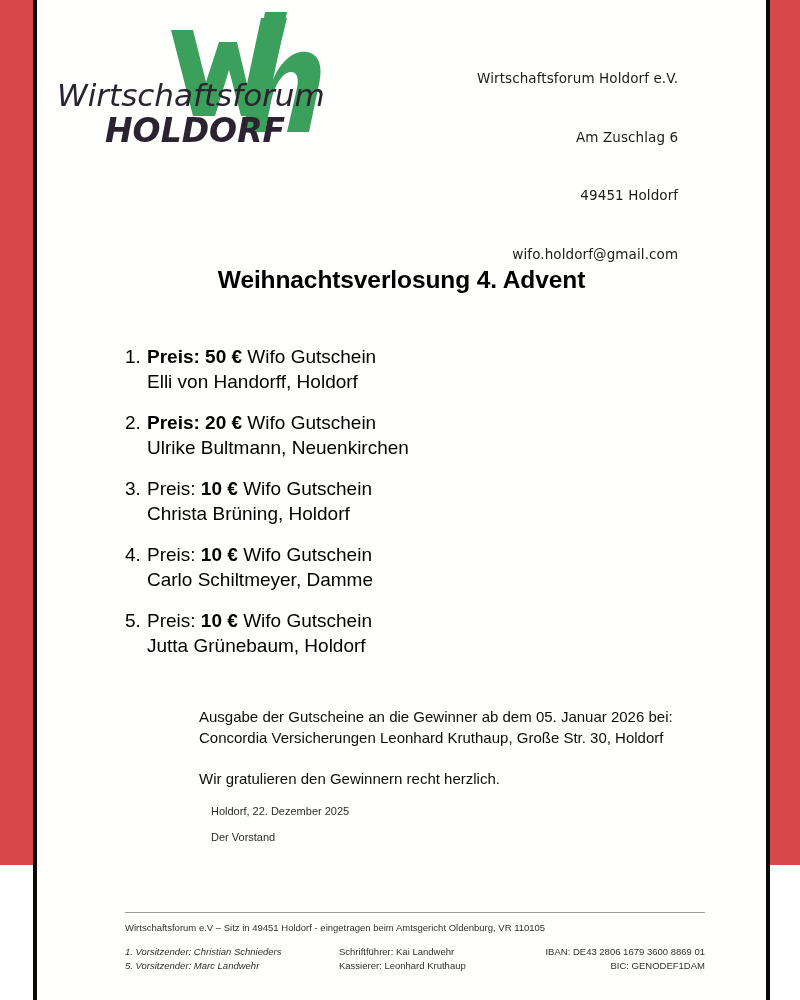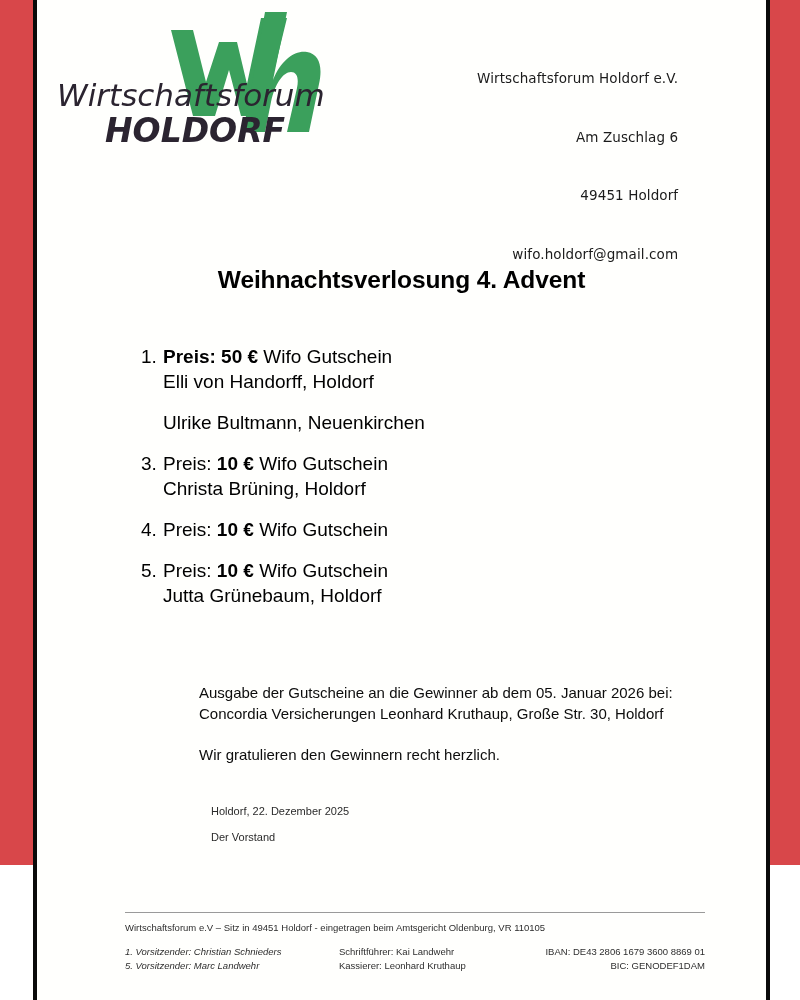--- a/index.html
+++ b/index.html
@@ -71,21 +71,21 @@
     text-align: center;
     font-size: 24.5px;
     font-weight: bold;
     color: #000;
     letter-spacing: -0.1px;
   }
 
   
   .prize-list {
     position: absolute;
-    left: 104px;
+    left: 88px;
     top: 344px;
     width: 560px;
   }
   .prize-item {
     margin-bottom: 16px;
     font-size: 19px;
     line-height: 25px;
     color: #000;
   }
   .prize-line1 {
@@ -100,21 +100,21 @@
   .prize-amount { font-weight: bold; }
   .prize-winner {
     padding-left: 22px;
     white-space: nowrap;
   }
 
   
   .body-text {
     position: absolute;
     left: 162px;
-    top: 682px;
+    top: 706px;
     width: 540px;
     font-size: 15px;
     line-height: 21px;
     color: #0d0d0d;
   }
   .body-text .para { margin-bottom: 20px; white-space: nowrap; }
   .body-text .para:last-child { margin-bottom: 3px; }
 
   
   .sign {
@@ -207,34 +207,38 @@
     <div class="prize-list">
 
       <div class="prize-item">
         <div class="prize-line1">
           <span class="prize-num">1.</span><span class="prize-label-bold">Preis:</span> <span class="prize-amount">50 €</span> <span>Wifo Gutschein</span>
         </div>
         <div class="prize-winner">Elli von Handorff, Holdorf</div>
       </div>
 
       <div class="prize-item">
+        <div class="prize-line1">
+          <span class="prize-num">2.</span><span class="prize-label-bold">Preis:</span> <span class="prize-amount">20 €</span> <span>Wifo Gutschein</span>
+        </div>
         <div class="prize-winner">Ulrike Bultmann, Neuenkirchen</div>
       </div>
 
       <div class="prize-item">
         <div class="prize-line1">
           <span class="prize-num">3.</span><span>Preis:</span> <span class="prize-amount">10 €</span> <span>Wifo Gutschein</span>
         </div>
         <div class="prize-winner">Christa Brüning, Holdorf</div>
       </div>
 
       <div class="prize-item">
         <div class="prize-line1">
           <span class="prize-num">4.</span><span>Preis:</span> <span class="prize-amount">10 €</span> <span>Wifo Gutschein</span>
         </div>
+        <div class="prize-winner">Carlo Schiltmeyer, Damme</div>
       </div>
 
       <div class="prize-item">
         <div class="prize-line1">
           <span class="prize-num">5.</span><span>Preis:</span> <span class="prize-amount">10 €</span> <span>Wifo Gutschein</span>
         </div>
         <div class="prize-winner">Jutta Grünebaum, Holdorf</div>
       </div>
 
     </div>

